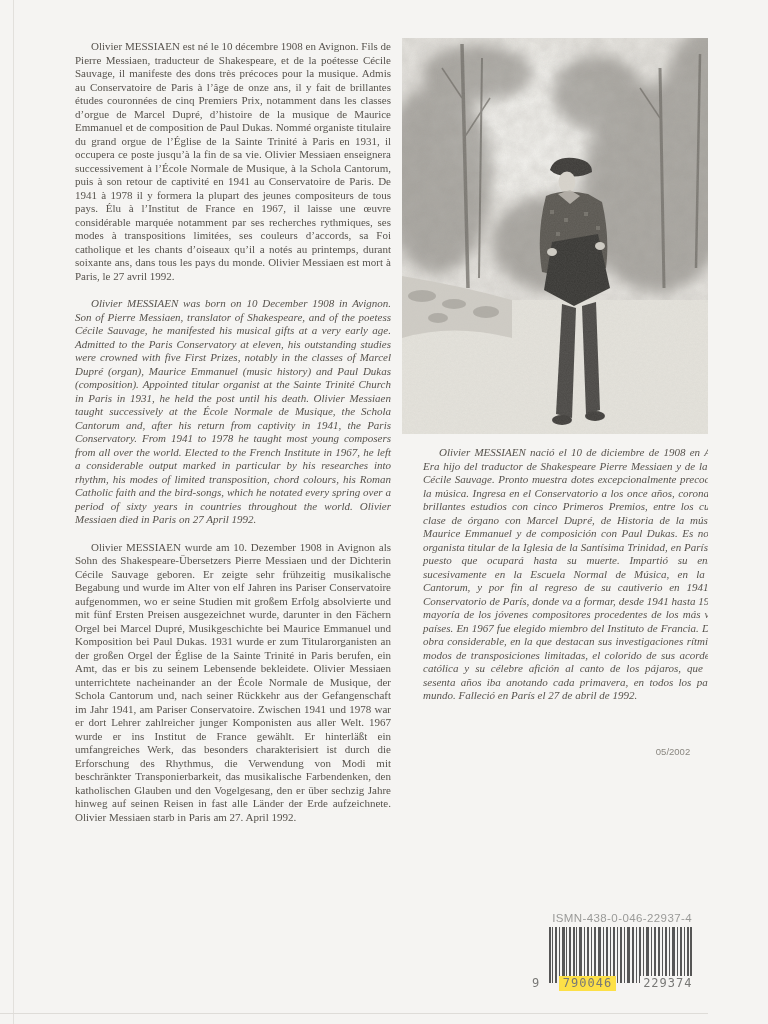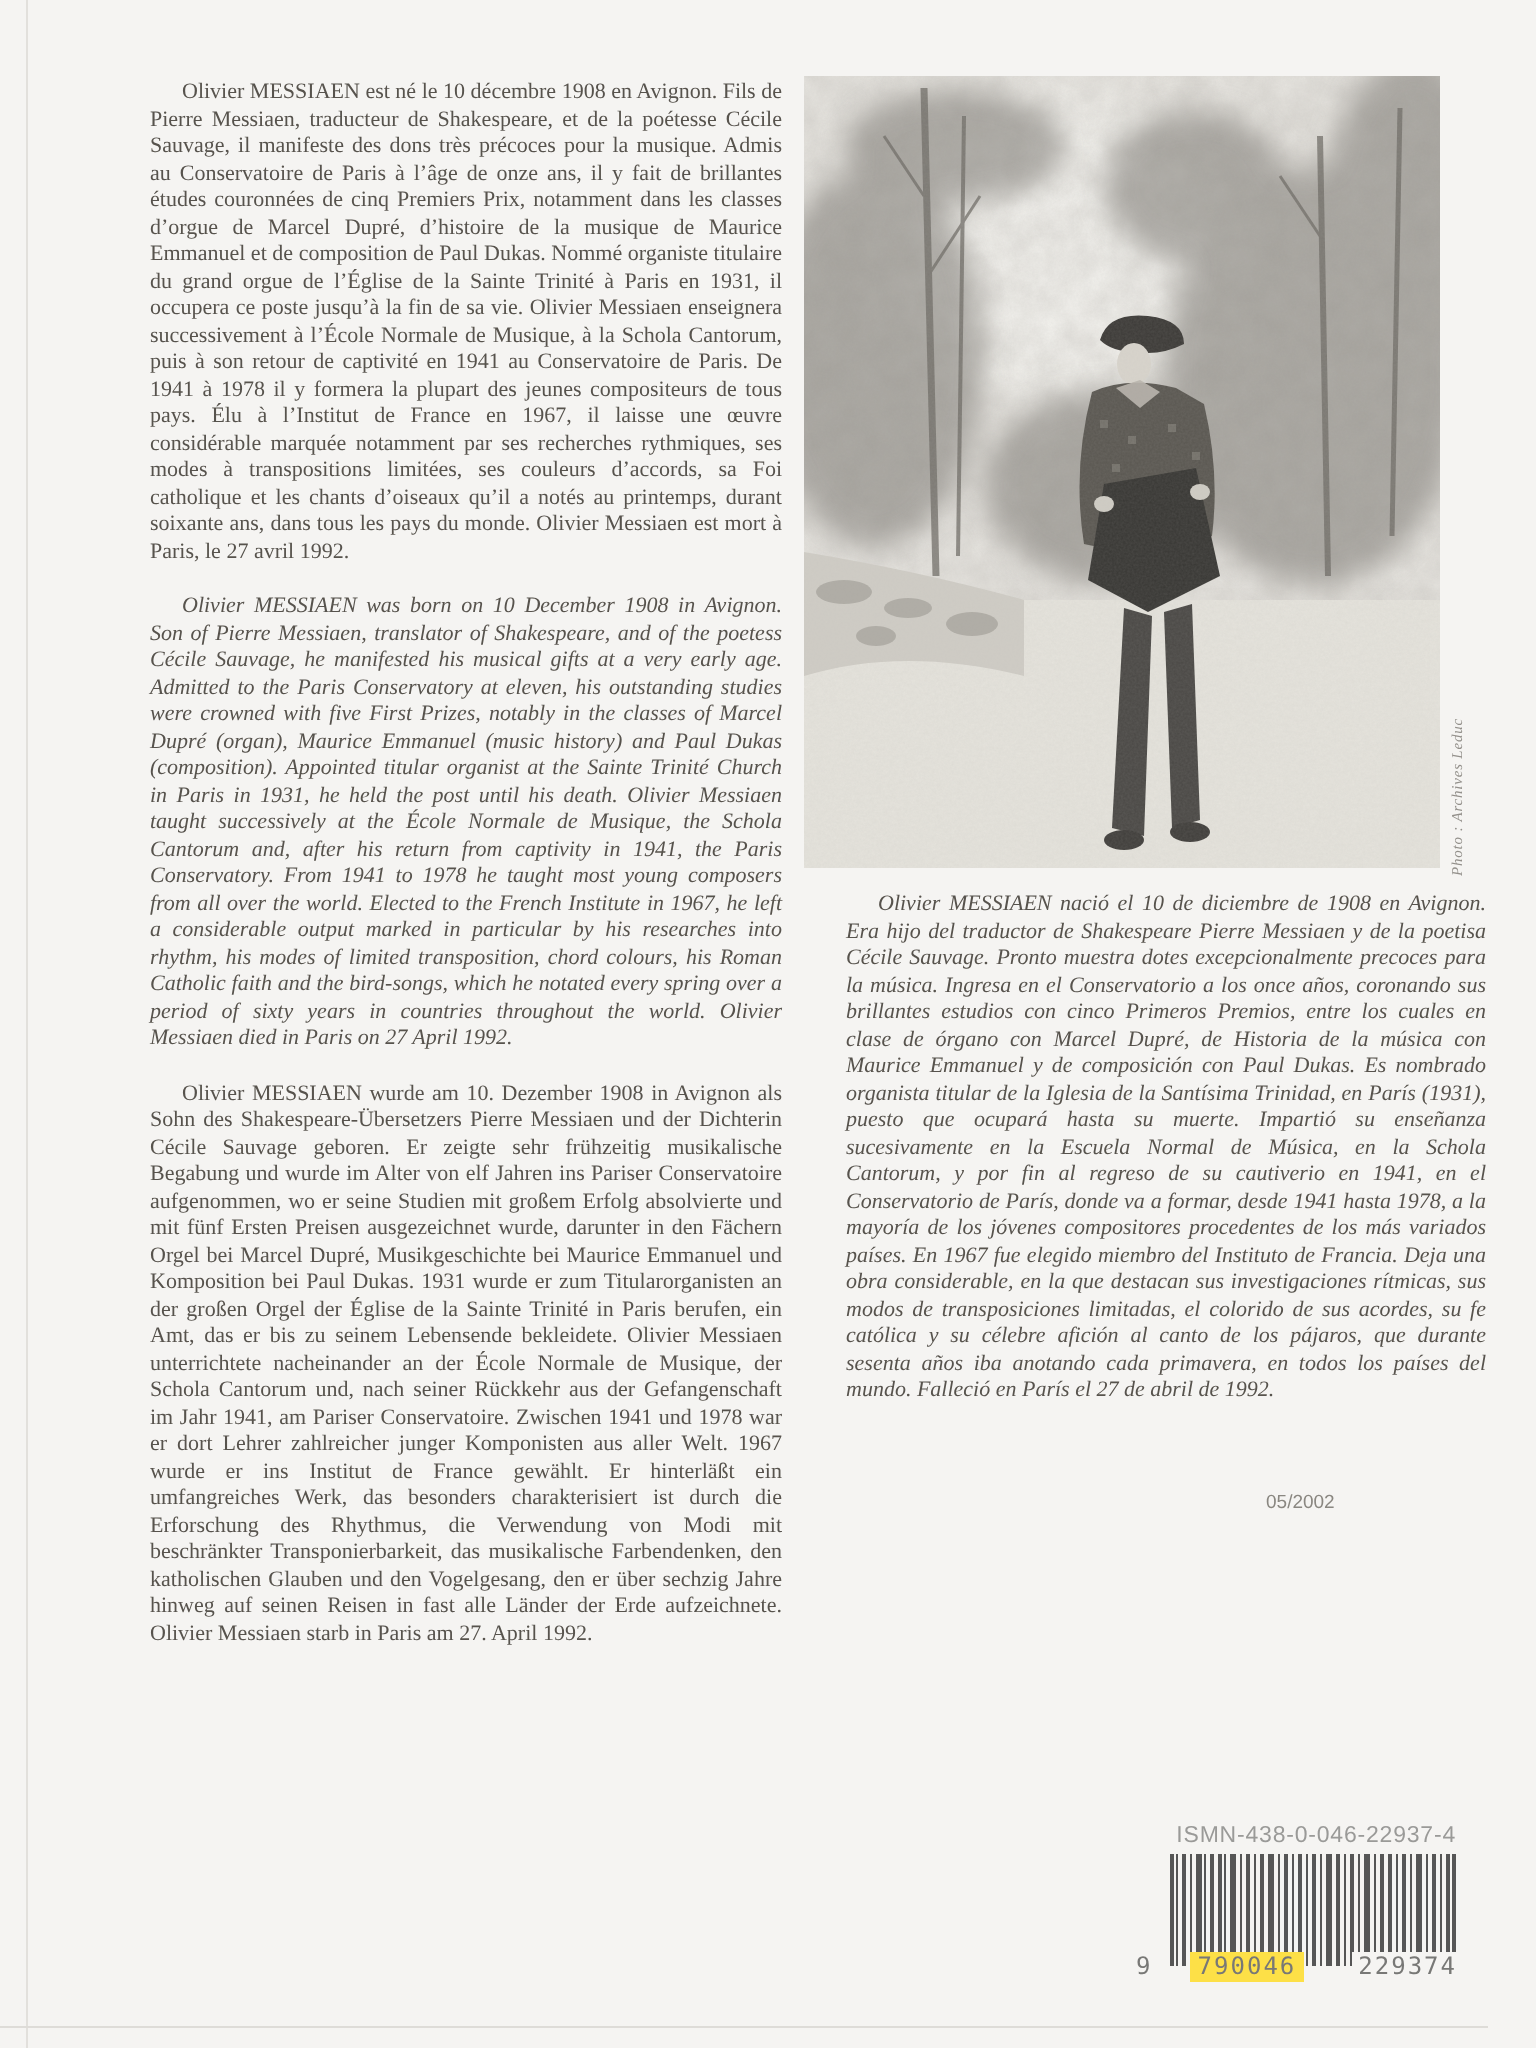--- a/index.html
+++ b/index.html
@@ -1,36 +1,36 @@
 <!DOCTYPE html>
 <html><head>
 <meta charset="utf-8">
 <style>
   html,body{margin:0;padding:0;background:#f5f4f2;}
   .page{position:relative;width:708px;height:1024px;background:#f5f4f2;overflow:hidden;
-        font-family:"Liberation Serif","DejaVu Serif",serif;color:#57534d;padding-left:36px;}
+        font-family:"Liberation Serif","DejaVu Serif",serif;color:#57534d;}
   .edge{position:absolute;background:#e2e0dc;}
   .edge-left{left:13px;top:0;width:1px;height:100%;}
   .edge-right{left:765px;top:0;width:1px;height:100%;}
   .edge-bottom{left:0;top:1013px;width:100%;height:1px;background:#dedcd8;}
 
   .col-left{position:absolute;left:75px;top:40px;width:316px;}
   .col-right{position:absolute;left:423px;top:446px;width:320px;}
   p.para{margin:0 0 14px 0;font-size:11px;line-height:13.5px;text-align:justify;text-indent:16px;}
   p.italic{font-style:italic;}
 
   .photo{position:absolute;left:402px;top:38px;width:318px;height:396px;margin:0;padding:0;
          background:#e8e6e1;overflow:hidden;}
   .photo svg{display:block;}
   .photo-credit{position:absolute;left:724px;top:336px;height:102px;
                 writing-mode:vertical-rl;transform:rotate(180deg);
                 font-style:italic;font-size:7.5px;letter-spacing:.4px;color:#93908b;
                 font-family:"Liberation Serif",serif;white-space:nowrap;}
 
-  .edition-date{position:absolute;left:633px;top:746px;width:80px;text-align:left;
+  .edition-date{position:absolute;left:633px;top:746px;width:80px;text-align:center;
                 font-family:"Liberation Sans","DejaVu Sans",sans-serif;
                 font-size:9.5px;color:#8a8781;}
 
   .ismn{position:absolute;top:912px;right:12px;width:250px;text-align:right;}
   .ismn-label{font-family:"Liberation Sans","DejaVu Sans",sans-serif;font-size:11.5px;
               letter-spacing:.4px;color:#9a9a98;margin-right:4px;}
   .barcode-wrap{position:relative;width:172px;height:64px;margin:3px 0 0 auto;}
   .barcode-wrap svg{position:absolute;top:0;right:2px;}
   .digits{position:absolute;left:0;bottom:0;width:172px;height:15px;display:flex;
           font-family:"DejaVu Sans Mono","Liberation Mono",monospace;

